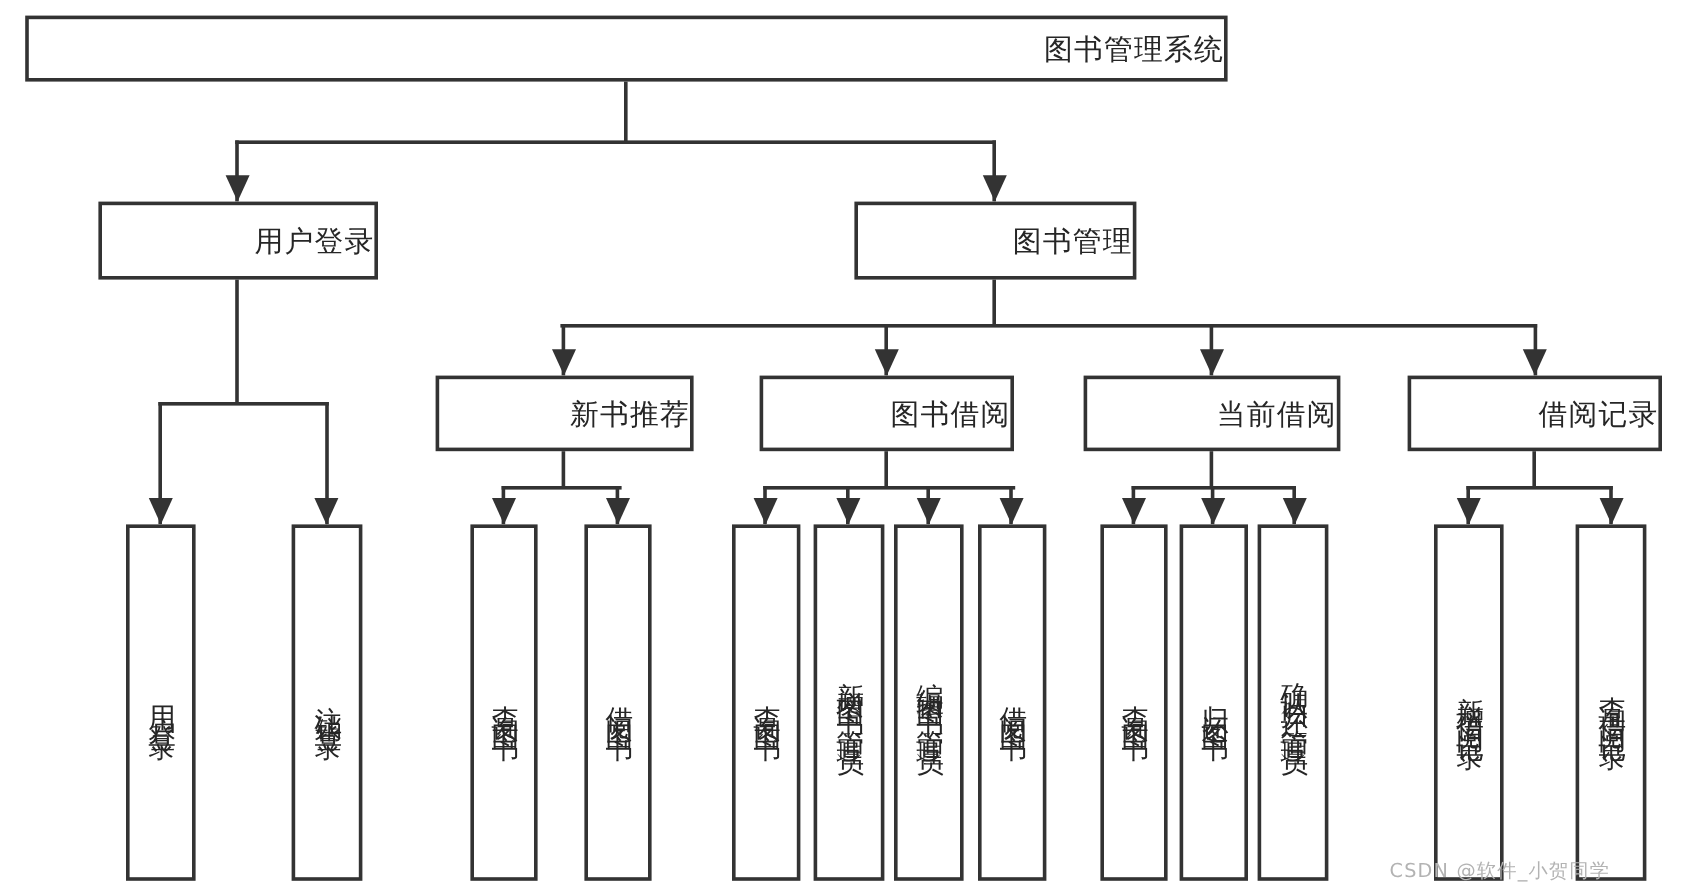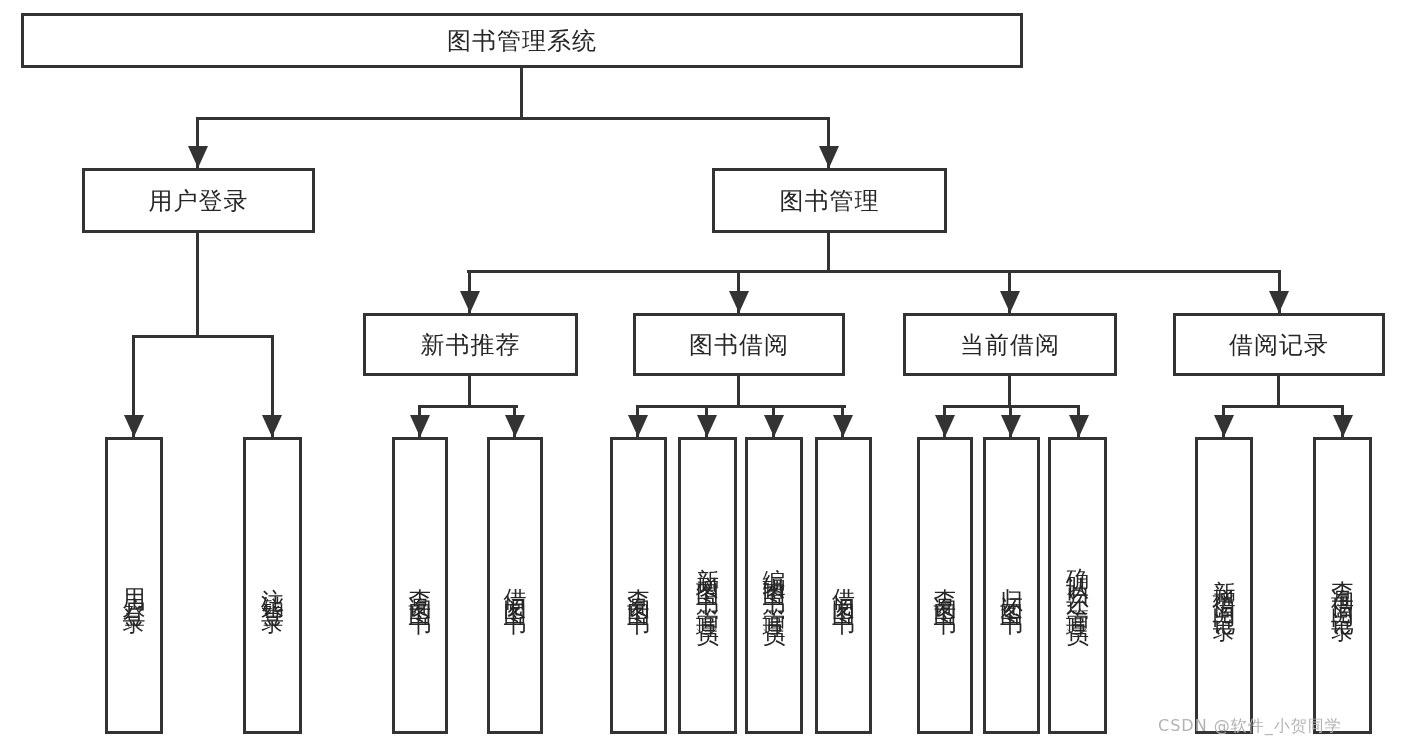--- a/index.html
+++ b/index.html
@@ -16,21 +16,21 @@
     overflow: hidden;
   }
   
   .hbox {
     position: absolute;
     box-sizing: border-box;
     border: 3px solid #333333;
     background: #ffffff;
     display: flex;
     align-items: center;
-    justify-content: center;
+    justify-content: flex-end;
     z-index: 2;
   }
   .hbox .label {
     font-size: 24px;
     color: #262626;
     letter-spacing: 1px;
     white-space: nowrap;
   }
   
   .vbox {

